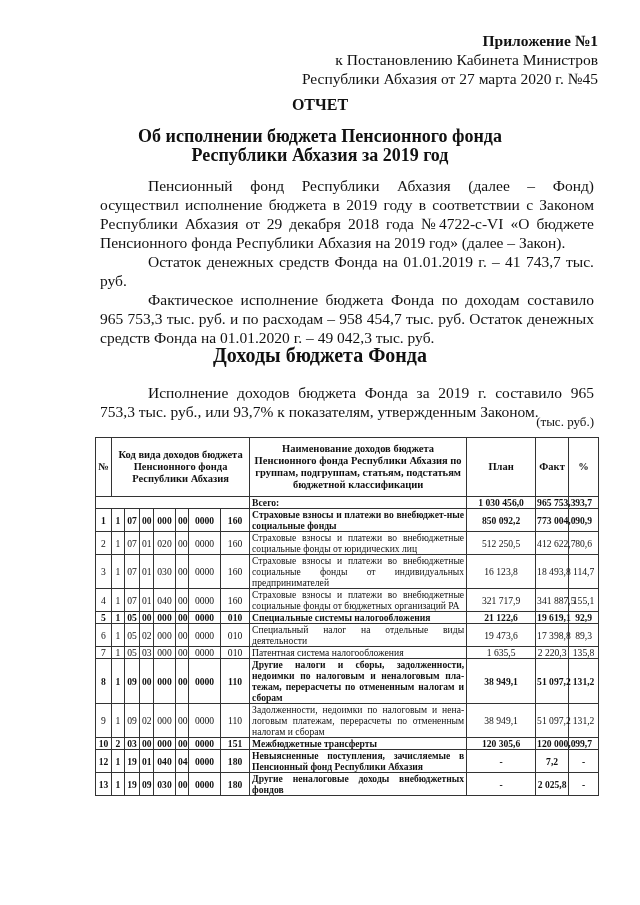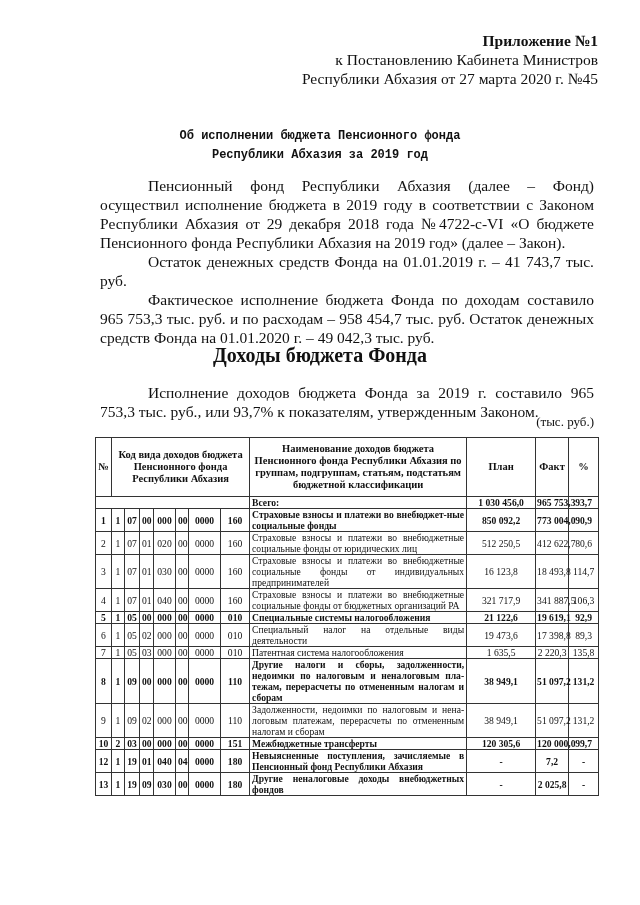--- a/index.html
+++ b/index.html
@@ -3,21 +3,21 @@
 <meta charset="utf-8">
 <style>
   html, body { margin: 0; padding: 0; background: #ffffff; }
   body { width: 640px; height: 905px; position: relative; overflow: hidden;
          font-family: "Liberation Serif", "DejaVu Serif", serif; color: #111; }
   .page { position: absolute; left: 0; top: 0; width: 640px; height: 905px; }
   .appendix { position: absolute; right: 42px; top: 31px; text-align: right; font-size: 15.5px; line-height: 19px; }
   .appendix .bold { font-weight: bold; }
   .title { position: absolute; left: 0; width: 640px; text-align: center; font-weight: bold; }
   .t-main { top: 96px; font-size: 16px; }
-  .t-sub { top: 127px; font-size: 12px; line-height: 19px; font-family: Liberation Mono, monospace; }
+  .t-sub { top: 127px; font-size: 18px; line-height: 19px; }
   .para { position: absolute; left: 100px; width: 494px; font-size: 15.5px; line-height: 19px; text-align: justify; }
   .para .ind { display: inline-block; width: 48px; }
   .p1 { top: 176px; }
   .p2 { top: 252px; }
   .p3 { top: 290px; }
   .section { position: absolute; left: 0; width: 640px; top: 344px; text-align: center; font-weight: bold; font-size: 20px; }
   .p4 { top: 383px; }
   .units { position: absolute; right: 46px; top: 414px; font-size: 13px; }
 
   table.tbl { position: absolute; left: 95px; top: 437px; width: 503px; border-collapse: collapse;
@@ -35,20 +35,21 @@
 <body>
 
 <div class="page">
 
   <div class="appendix">
     <div class="bold">Приложение №1</div>
     <div>к Постановлению Кабинета Министров</div>
     <div>Республики Абхазия от 27 марта 2020 г. №45</div>
   </div>
 
+  <div class="title t-main">ОТЧЕТ</div>
   <div class="title t-sub">
     <div>Об исполнении бюджета Пенсионного фонда</div>
     <div>Республики Абхазия за 2019 год</div>
   </div>
 
   <div class="para p1"><span class="ind"></span><span>Пенсионный фонд Республики Абхазия (далее – Фонд) осуществил исполнение бюджета в 2019 году в соответствии с Законом Республики Абхазия от 29 декабря 2018 года №4722-с-VI «О бюджете Пенсионного фонда Республики Абхазия на 2019 год» (далее – Закон).</span></div>
   <div class="para p2"><span class="ind"></span><span>Остаток денежных средств Фонда на 01.01.2019 г. – 41 743,7 тыс. руб.</span></div>
   <div class="para p3"><span class="ind"></span><span>Фактическое исполнение бюджета Фонда по доходам составило 965 753,3 тыс. руб. и по расходам – 958 454,7 тыс. руб. Остаток денежных средств Фонда на 01.01.2020 г. – 49 042,3 тыс. руб.</span></div>
 
   <div class="section">Доходы бюджета Фонда</div>
@@ -135,21 +136,21 @@
           <td class="c">1</td>
           <td class="c">07</td>
           <td class="c">01</td>
           <td class="c">040</td>
           <td class="c">00</td>
           <td class="c">0000</td>
           <td class="c">160</td>
           <td class="txt">Страховые взносы и платежи во внебюджетные социальные фонды от бюджетных организаций РА</td>
           <td class="n">321 717,9</td>
           <td class="n">341 887,5</td>
-          <td class="n">106,3</td>
+          <td class="n">155,1</td>
         </tr>
         <tr class="bold">
           <td class="c">5</td>
           <td class="c">1</td>
           <td class="c">05</td>
           <td class="c">00</td>
           <td class="c">000</td>
           <td class="c">00</td>
           <td class="c">0000</td>
           <td class="c">010</td>

